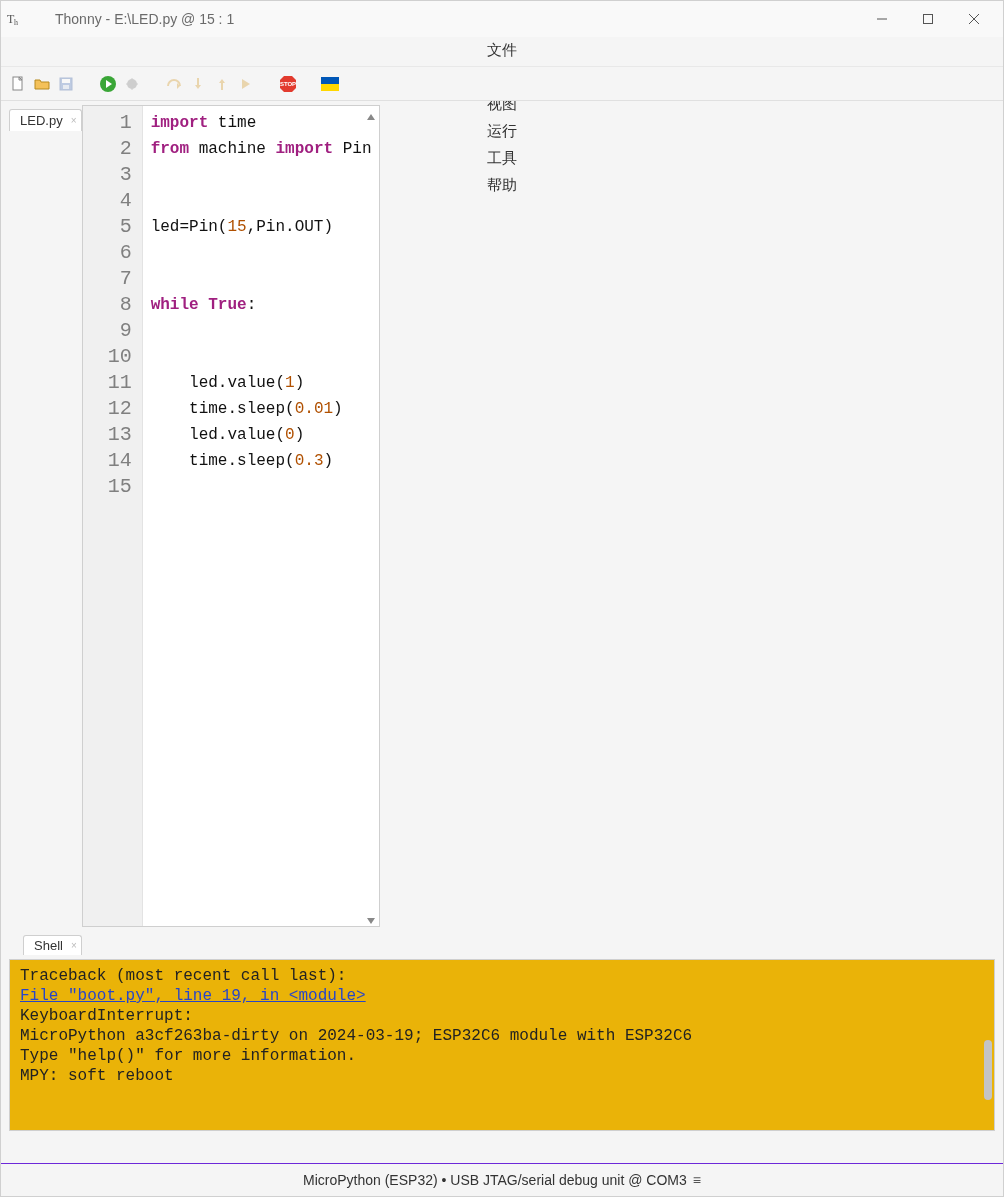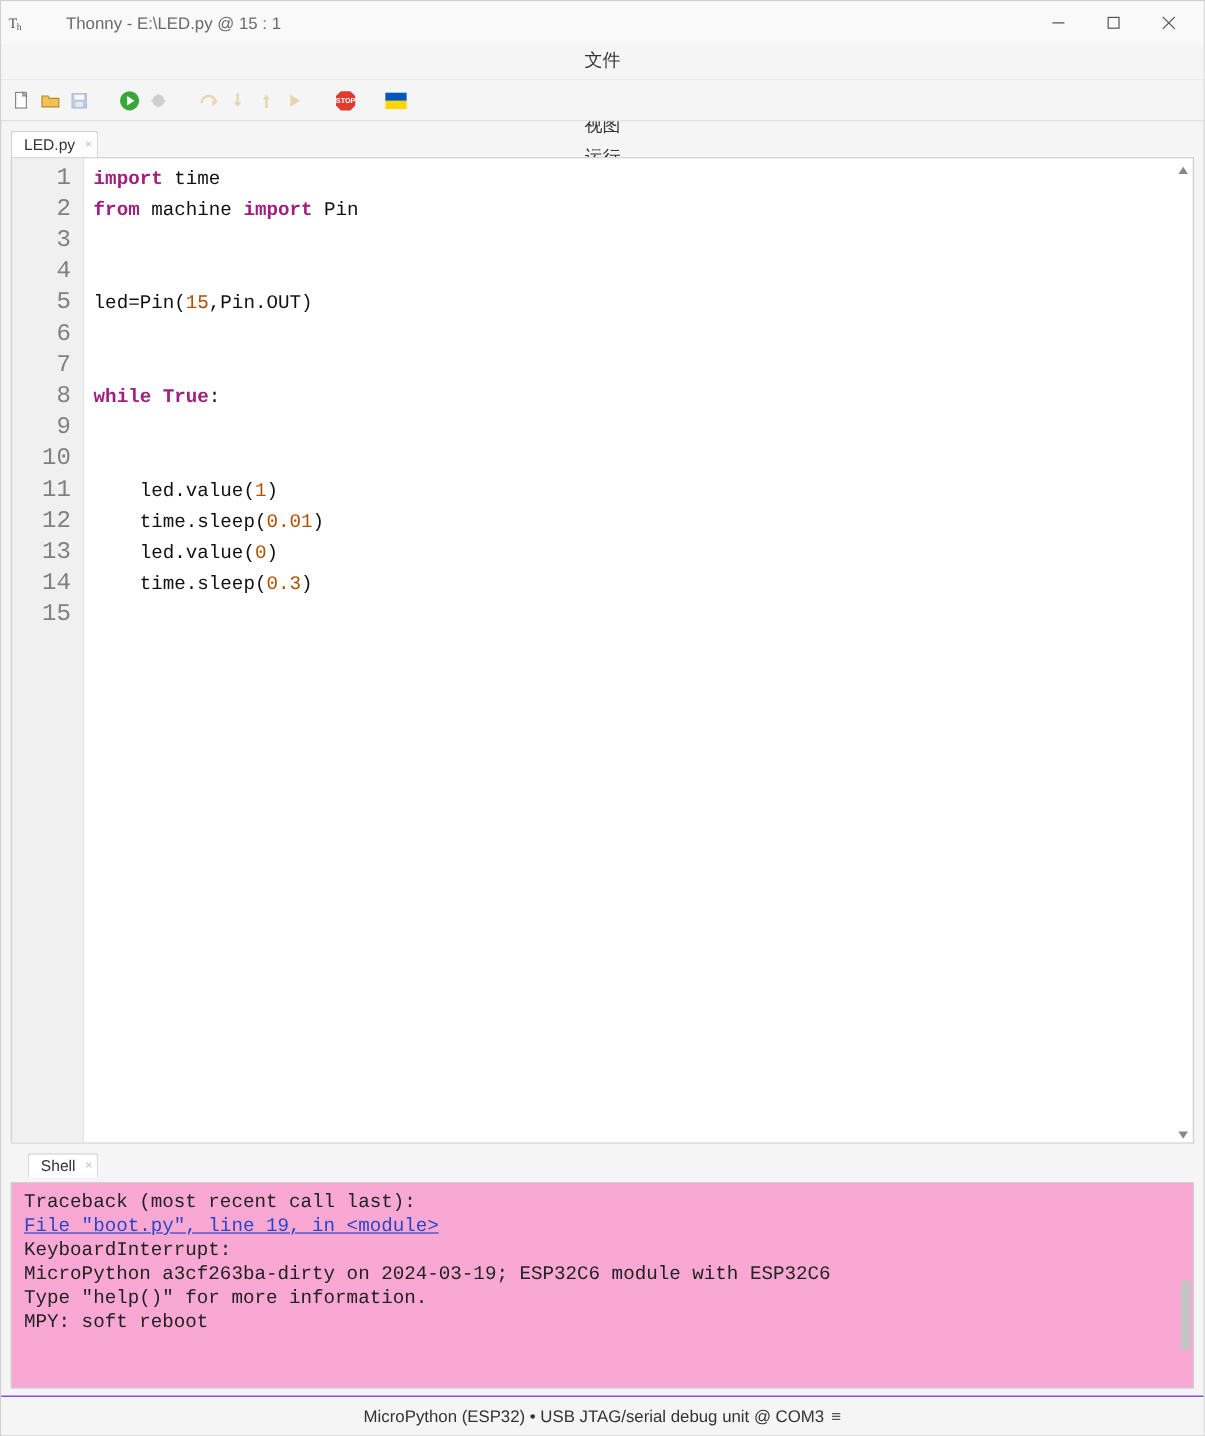--- a/index.html
+++ b/index.html
@@ -18,39 +18,39 @@
   .menubar .menu-item { padding: 4px 12px; font-size: 15px; color: #333; cursor: default; }
 
   
   .toolbar { height: 34px; background: #f5f5f5; display: flex; align-items: center; padding: 0 6px; gap: 6px; border-bottom: 1px solid #e0e0e0; }
   .tool-group { display: flex; gap: 2px; align-items: center; }
   .tool-sep { width: 8px; }
   .tb-btn { width: 22px; height: 22px; display: flex; align-items: center; justify-content: center; border-radius: 3px; }
   .disabled { opacity: 0.35; }
 
   
-  .editor-zone { flex: 0 0 auto; display: flex; flex-direction: column; margin: 4px 8px 0 8px; }
+  .editor-zone { flex: 0 0 auto; display: flex; flex-direction: row; margin: 4px 8px 0 8px; }
   .tabbar { height: 26px; display: flex; align-items: flex-end; }
   .tab { background: #fff; border: 1px solid #cfcfcf; border-bottom: none; padding: 3px 18px 3px 10px; font-size: 13px; color: #333; border-top-left-radius: 3px; border-top-right-radius: 3px; position: relative; }
   .tab .close-x { position: absolute; right: 4px; top: 5px; font-size: 10px; color: #bbb; }
   .editor-container { background: #fff; border: 1px solid #cfcfcf; height: 822px; display: flex; position: relative; }
   .gutter { width: 60px; background: #f0f0f0; border-right: 1px solid #e3e3e3; padding-top: 4px; }
   .gutter .ln { text-align: right; padding-right: 10px; font-family: "Consolas","Courier New",monospace; font-size: 20px; color: #808080; line-height: 26px; }
   .code { flex: 1; padding: 4px 8px; font-family: "Consolas","Courier New",monospace; font-size: 16px; line-height: 26px; white-space: pre; color: #111; overflow: hidden; }
   .kw { color: #a02080; font-weight: bold; }
   .num { color: #b05000; }
   .scrollbar-v { position: absolute; right: 0; top: 0; bottom: 0; width: 16px; }
   .scroll-marker { width: 10px; height: 10px; display: block; margin: 2px auto; }
 
   
   .shell-zone { margin: 8px 8px 0 8px; display: flex; flex-direction: column; }
   .shell-tabbar { height: 24px; display: flex; align-items: flex-start; padding-left: 14px; }
   .shell-tab { background: #fff; border: 1px solid #cfcfcf; border-bottom: none; padding: 2px 18px 2px 10px; font-size: 13px; color: #333; border-top-left-radius: 3px; border-top-right-radius: 3px; position: relative;}
   .shell-tab .close-x { position: absolute; right: 4px; top: 4px; font-size: 10px; color: #bbb; }
-  .shell-container { background: #f9a8d4; border: 1px solid #cfcfcf; height: 172px; padding: 6px 10px; font-family: "Consolas","Courier New",monospace; font-size: 16px; line-height: 20px; color: #222; position: relative; }
+  .shell-container { background: #eab308; border: 1px solid #cfcfcf; height: 172px; padding: 6px 10px; font-family: "Consolas","Courier New",monospace; font-size: 16px; line-height: 20px; color: #222; position: relative; }
   .shell-container .link { color: #2846c8; text-decoration: underline; }
   .shell-scrollthumb { position: absolute; right: 2px; top: 80px; width: 8px; height: 60px; background: #c4c4c4; border-radius: 4px; }
 
   
   .statusbar { margin-top: auto; height: 26px; background: #f5f5f5; display: flex; align-items: center; justify-content: center; padding: 16px 10px; font-size: 14px; color: #333; border-top: 1px solid #6d28d9; }
   .statusbar .menu-glyph { margin-left: 6px; color: #555; }
 </style>
 </head>
 <body>
 

